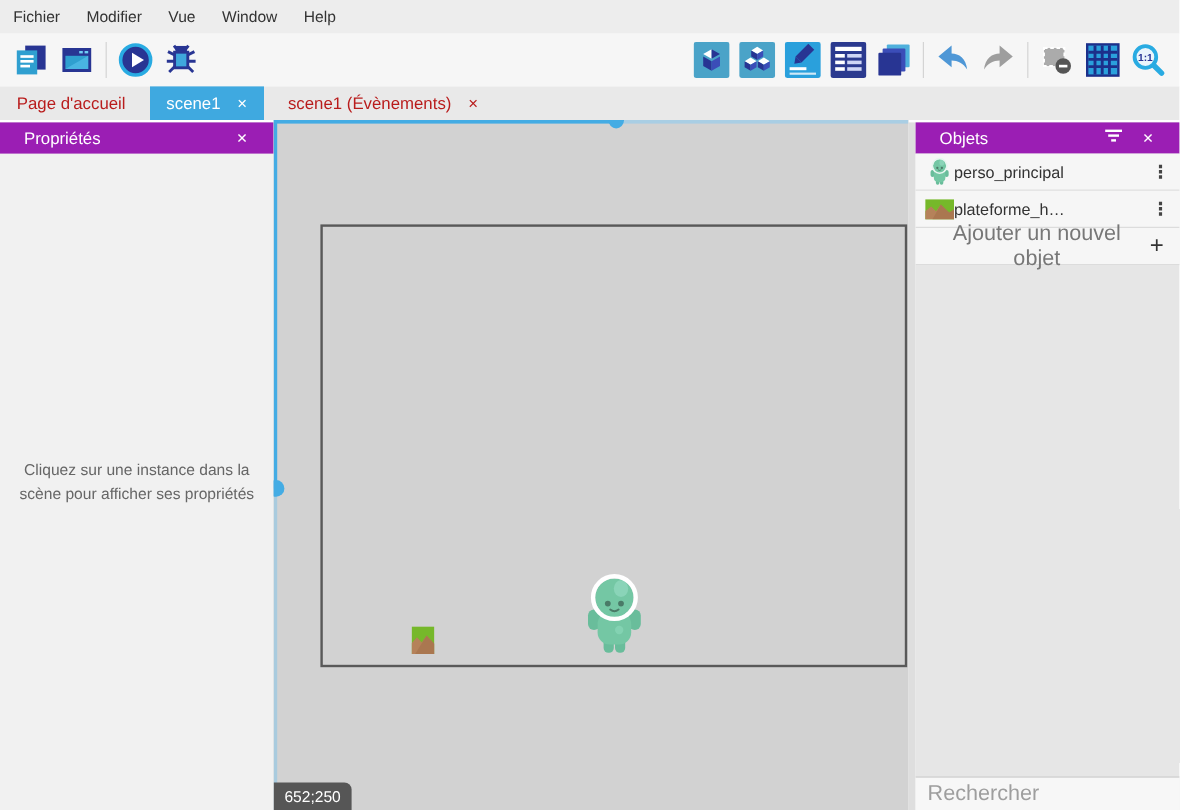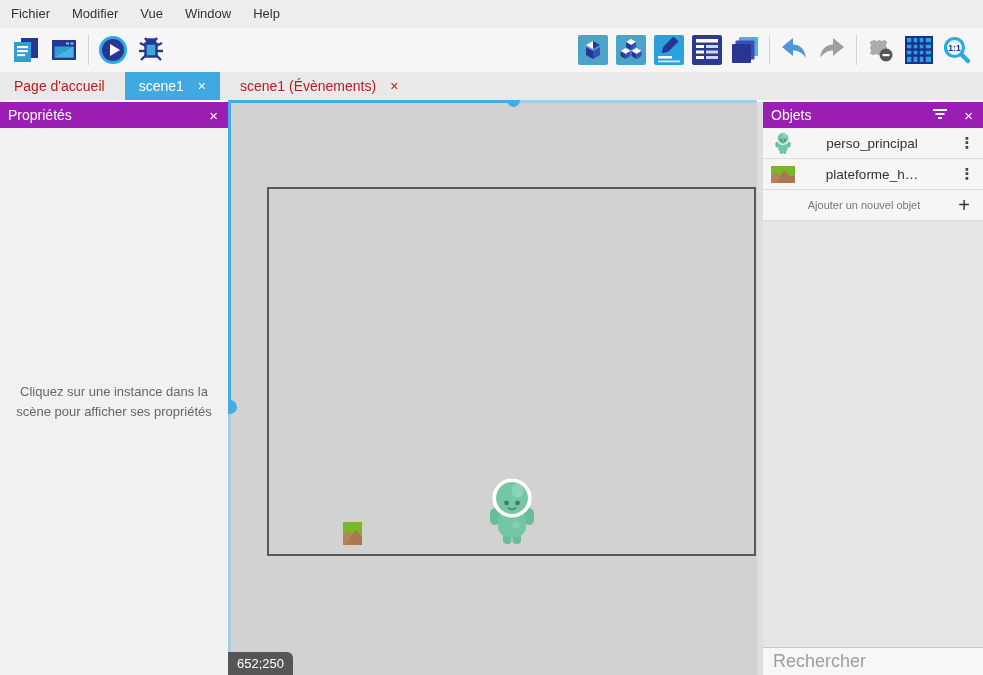--- a/index.html
+++ b/index.html
@@ -19,21 +19,21 @@
 
   
   .tabbar { height:28px; background:#e9e9e9; display:flex; align-items:stretch; }
   .tab { display:flex; align-items:center; padding:0 14px; font-size:14px; color:#b91c1c; margin-right:6px; }
   .tab.active { background:#3fa9e0; color:#fff; }
   .tab .tab-close { margin-left:14px; font-size:14px; line-height:1; }
 
   
   .content { display:flex; height:575px; background:#fff; }
 
-  .panel-header { height:26px; background:#9b1eb4; color:#fff; display:flex; align-items:center; padding:0 8px; flex:0 0 auto; }
+  .panel-header { height:26px; background:#9b1eb4; color:#fff; display:flex; align-items:center; padding:0 20px; flex:0 0 auto; }
   .panel-title { font-size:14px; flex:1; }
   .panel-close { font-size:15px; color:#fff; padding:0 2px; }
 
   
   .left-panel { width:228px; background:#f1f1f1; margin-top:2px; display:flex; flex-direction:column; }
   .props-message { margin-top:254px; padding:0 13px; text-align:center; font-size:13px; line-height:20px; color:#666; }
 
   
   .canvas { position:relative; flex:1; background:#d2d2d2; overflow:hidden; }
   .h-handle { position:absolute; top:0; left:0; right:0; height:3px; display:flex; }
@@ -49,24 +49,24 @@
   .sprite-character { position:absolute; left:259px; top:377px; width:50px; height:70px; }
   .coord-badge { position:absolute; left:0; bottom:0; height:23px; padding:0 9px; background:#565656; color:#fff; font-size:13px; line-height:23px; border-top-right-radius:6px; }
 
   .gutter { width:6px; background:#dedede; margin-top:2px; }
 
   
   .right-panel { width:220px; background:#e6e6e6; margin-top:2px; display:flex; flex-direction:column; }
   .obj-header-icons { display:flex; align-items:center; gap:14px; }
   .obj-row { height:31px; background:#f6f6f6; border-bottom:1px solid #dcdcdc; display:flex; align-items:center; padding:0 8px; }
   .obj-icon { width:24px; height:24px; display:flex; align-items:center; justify-content:center; }
-  .obj-name { flex:1; text-align:center; font-size:13.5px; color:#333; margin-right:10px; white-space:nowrap; overflow:hidden; }
+  .obj-name { flex:1; text-align:left; font-size:13.5px; color:#333; margin-right:10px; white-space:nowrap; overflow:hidden; }
   .kebab { width:16px; text-align:center; font-size:15px; font-weight:bold; color:#444; letter-spacing:0; }
   .add-row { height:31px; background:#f6f6f6; border-bottom:1px solid #dcdcdc; display:flex; align-items:center; padding:0 10px; }
-  .add-label { flex:1; text-align:center; font-size:11px; color:#777; }
+  .add-label { flex:1; text-align:center; font-size:18px; color:#777; }
   .add-plus { font-size:20px; color:#333; width:18px; text-align:center; line-height:1; }
   .rp-spacer { flex:1; }
   .search-bar { height:28px; background:#f7f7f7; border-top:1px solid #c9c9c9; display:flex; align-items:center; padding:0 10px; }
   .search-input { flex:1; border:none; outline:none; background:transparent; font-size:18px; color:#333; font-family:inherit; }
   .search-input::placeholder { color:#9e9e9e; }
 </style>
 </head>
 <body>
 
 <div class="menubar">

